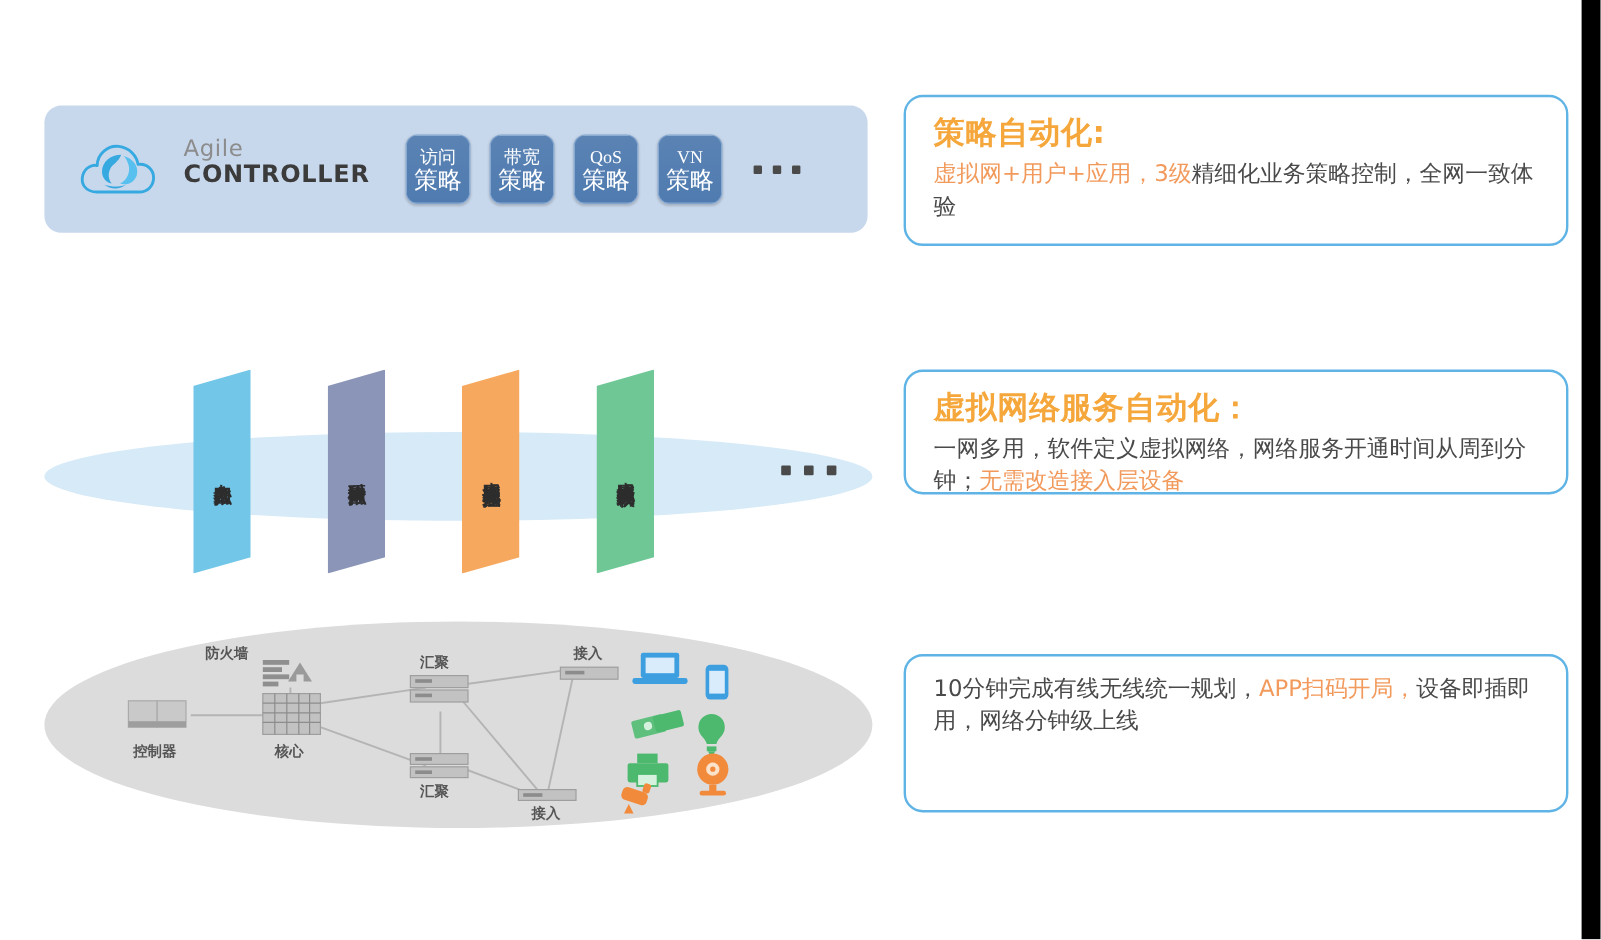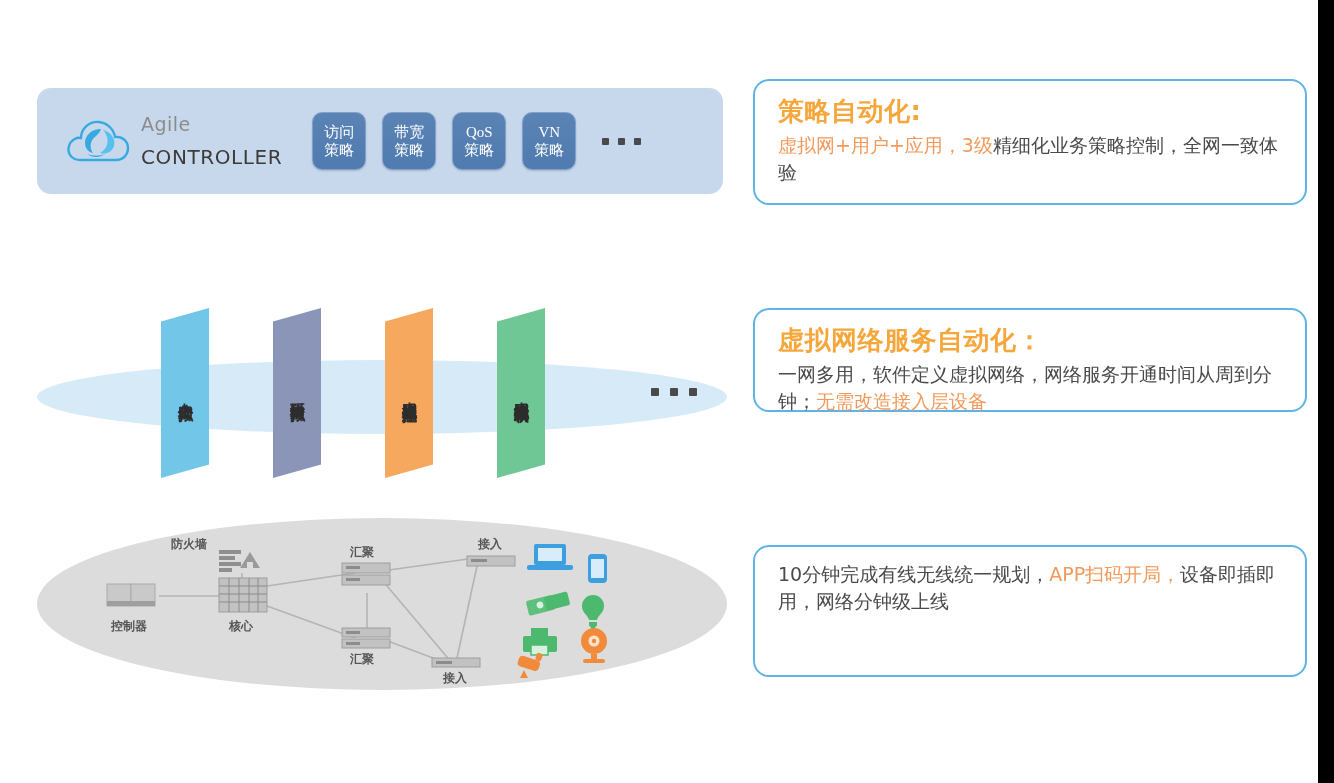--- a/index.html
+++ b/index.html
@@ -39,37 +39,37 @@
     background: #c8d8ec;
     border-radius: 14px;
     display: flex;
     align-items: center;
     padding-left: 28px;
     box-sizing: border-box;
   }
   .logo-wrap {
     display: flex;
     align-items: flex-start;
-    gap: 10px;
+    gap: 22px;
     margin-right: 30px;
   }
   .cloud-icon { width: 66px; height: 52px; flex: none; }
   .logo-text { line-height: 1; }
   .logo-agile {
     font-size: 19px;
     color: #8c8c8c;
     letter-spacing: .5px;
     font-family: "DejaVu Sans", "Liberation Sans", sans-serif;
   }
   .logo-controller {
     font-size: 20px;
-    font-weight: normal;
+    font-weight: bold;
     color: #3b3b3b;
     letter-spacing: .6px;
-    margin-top: 13px;
+    margin-top: 1px;
     font-family: "DejaVu Sans", "Liberation Sans", sans-serif;
   }
   .policy-row {
     display: flex;
     align-items: center;
     gap: 16px;
   }
   .policy-chip {
     width: 52px;
     height: 56px;
@@ -81,21 +81,21 @@
     line-height: 18px;
     display: flex;
     flex-direction: column;
     align-items: center;
     justify-content: center;
     text-align: center;
     box-shadow: 0 1px 2px rgba(0,0,0,.18);
   }
   .policy-chip span { display: block; white-space: nowrap; }
   .chip-l1 { font-size: 15px; font-family: Liberation Serif, serif; }
-  .chip-l2 { font-size: 15px; }
+  .chip-l2 { font-size: 20px; }
   .dots-h {
     display: flex;
     gap: 9px;
     margin-left: 10px;
     align-items: center;
   }
   .dots-h i {
     width: 7px; height: 7px;
     background: #4a4a4a;
     border-radius: 1px;

